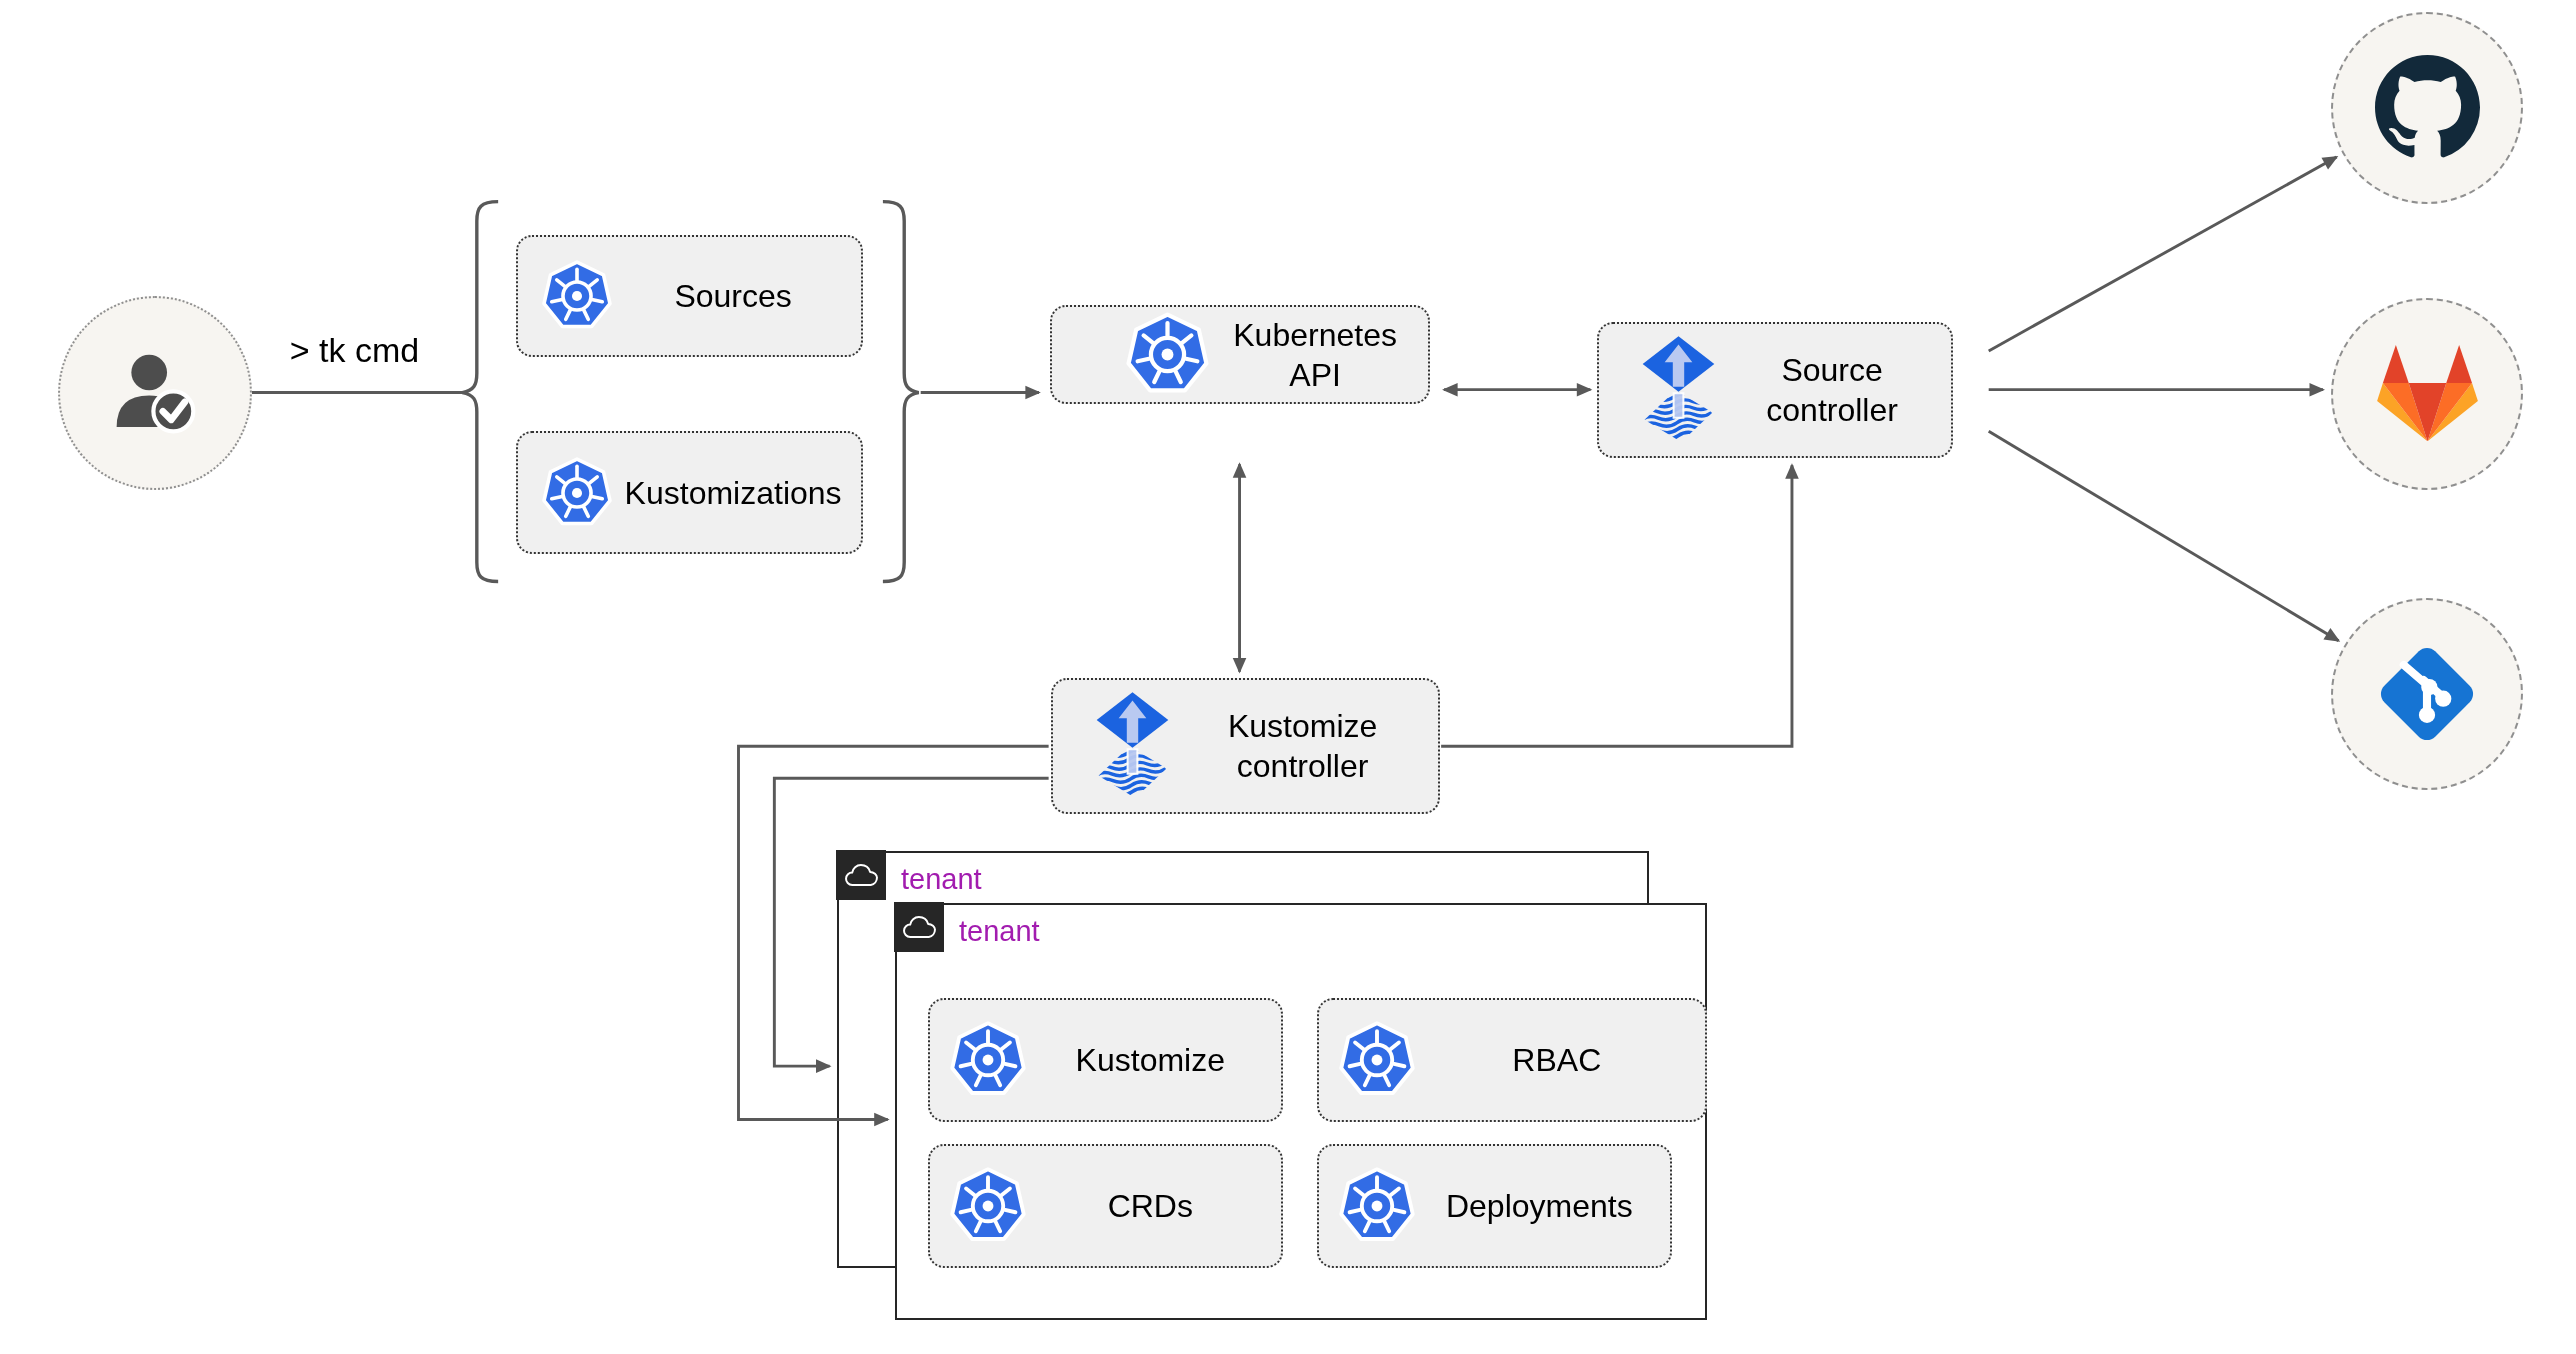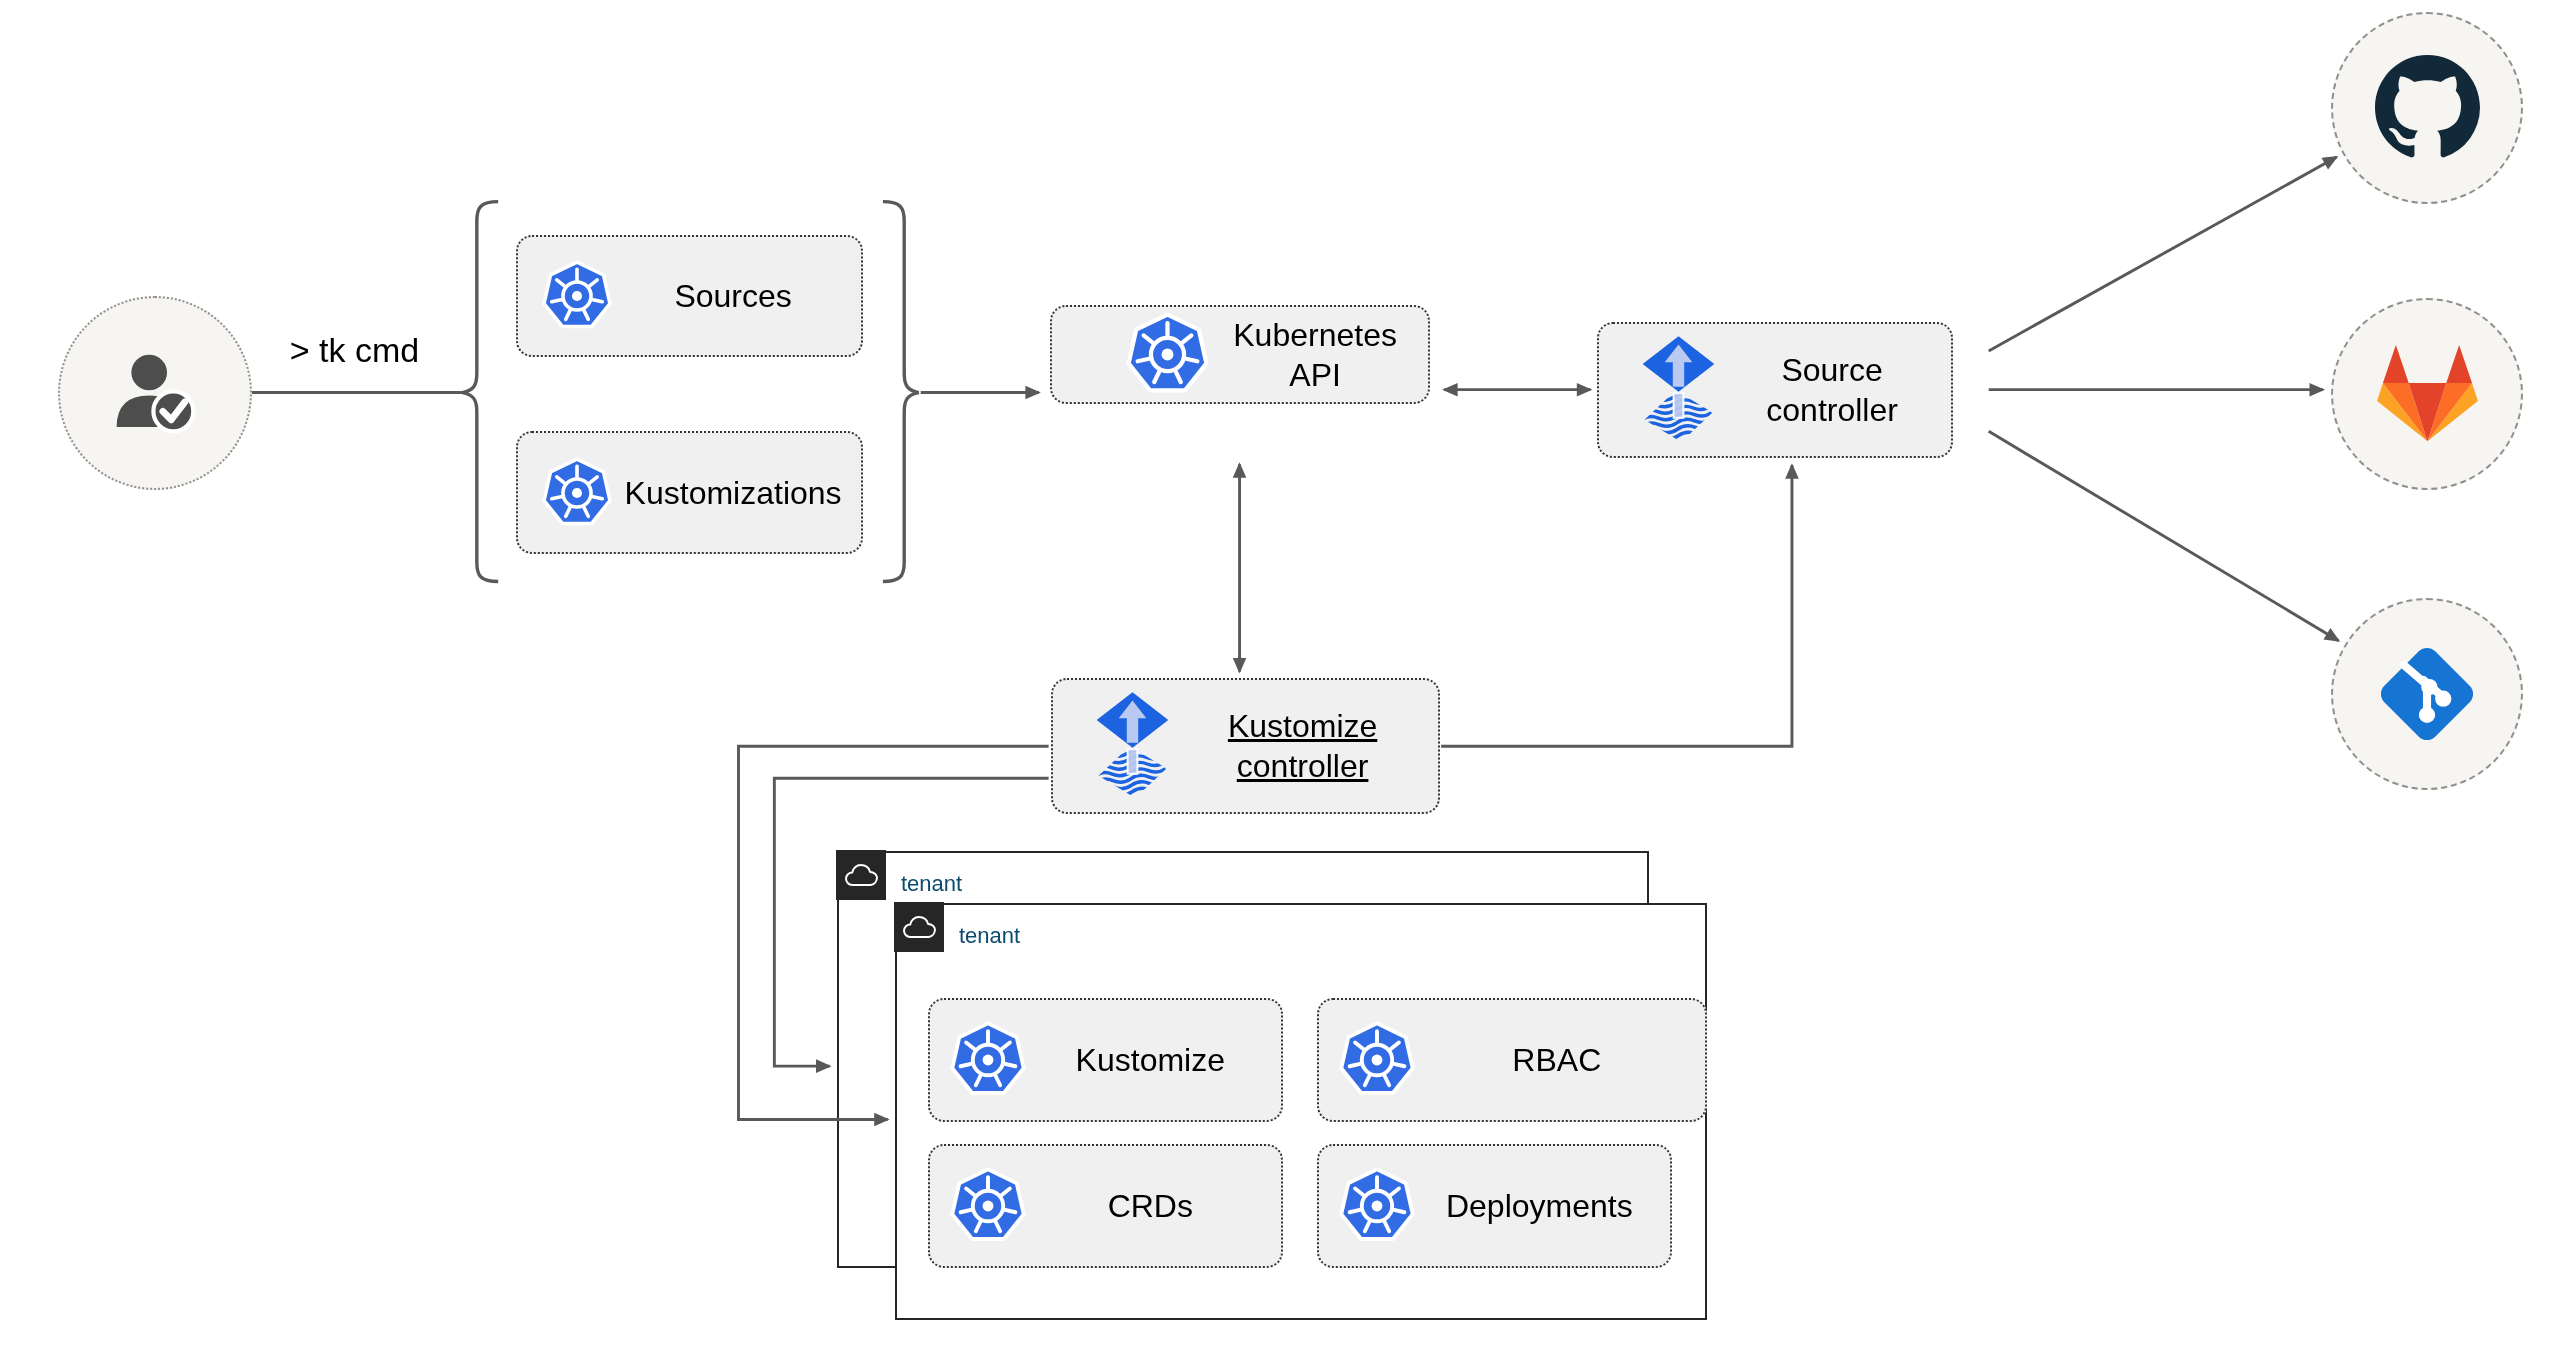--- a/index.html
+++ b/index.html
@@ -17,21 +17,21 @@
   .port{position:absolute;border-radius:50%;background:var(--circle_fill,#f7f5f1);
         display:flex;align-items:center;justify-content:center;box-sizing:border-box;z-index:3;}
   .dashed{border:2.9px dashed #8f8f8f;}
   .dotted{border:2.9px dotted #8f8f8f;}
 
   
   .tenant{position:absolute;box-sizing:border-box;background:#fff;
           border:2.9px solid var(--dark,#262626);}
   .tenant .badge{position:absolute;left:-2.9px;top:-2.9px;width:50px;height:50px;
                  background:var(--dark,#262626);display:flex;align-items:center;justify-content:center;}
-  .tenant .tlabel{position:absolute;left:62px;top:9.7px;font-size:22px;color:#0c4a6e;margin-top:8px;}
+  .tenant .tlabel{position:absolute;left:62px;top:9.7px;font-size:29px;color:#a21caf;}
 
   .cmdlabel{position:absolute;left:281px;top:331px;width:147px;text-align:center;
             font-size:34px;z-index:3;}
 
   .overlay{position:absolute;left:0;top:0;z-index:4;pointer-events:none;}
   .defs{position:absolute;width:0;height:0;}
 </style>
 </head>
 <body>
 
@@ -144,21 +144,21 @@
     <svg class="cicon" style="margin-left:37px" width="85" height="114" viewBox="0 0 88 118">
         <use href="#sym-flux"></use>
       </svg>
     <span class="clabel" style="max-width:233px;margin:0 auto;">Source controller</span>
   </div>
 
   <div class="chip" style="left:1051px;top:678px;width:389px;height:136px;">
     <svg class="cicon" style="margin-left:37px" width="85" height="114" viewBox="0 0 88 118">
         <use href="#sym-flux"></use>
       </svg>
-    <span class="clabel" style="max-width:233px;margin:15px auto;text-decoration:underline;">Kustomize controller</span>
+    <span class="clabel" style="max-width:233px;margin:15px auto;">Kustomize controller</span>
   </div>
 
   <div class="port dashed" style="left:2331px;top:11.6px;width:192px;height:192px;">
     <svg width="105" height="105" viewBox="0 0 108 108">
         <use href="#sym-github"></use>
       </svg>
   </div>
   <div class="port dashed" style="left:2331px;top:298px;width:192px;height:192px;">
     <svg width="101" height="98" viewBox="0 0 104 101">
         <use href="#sym-gitlab"></use>

